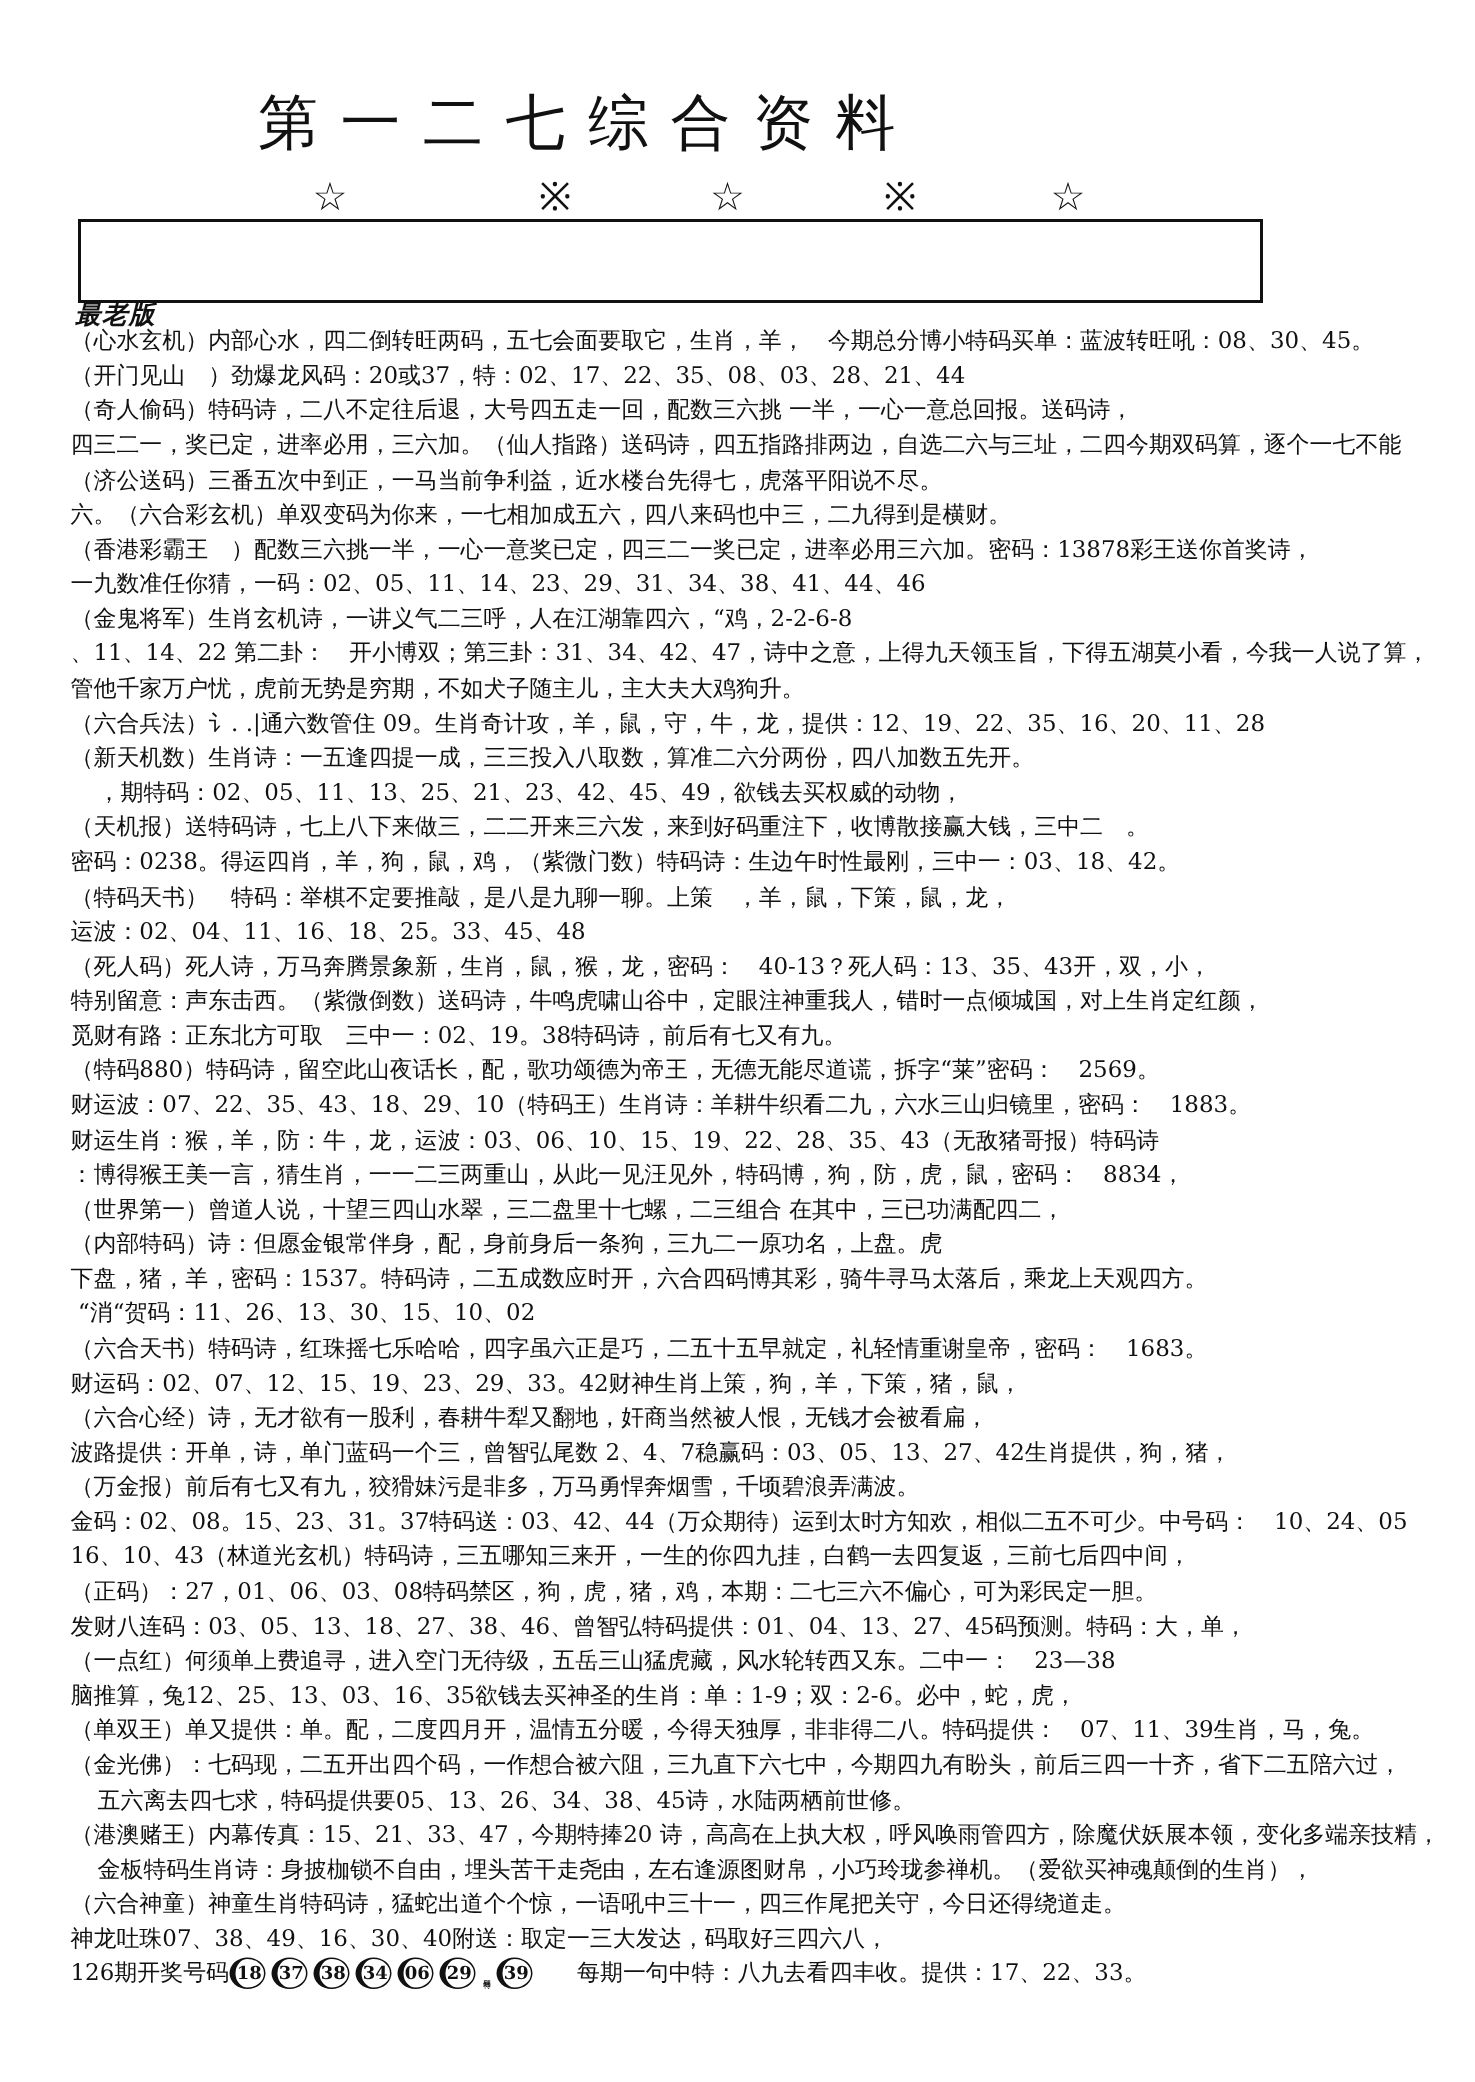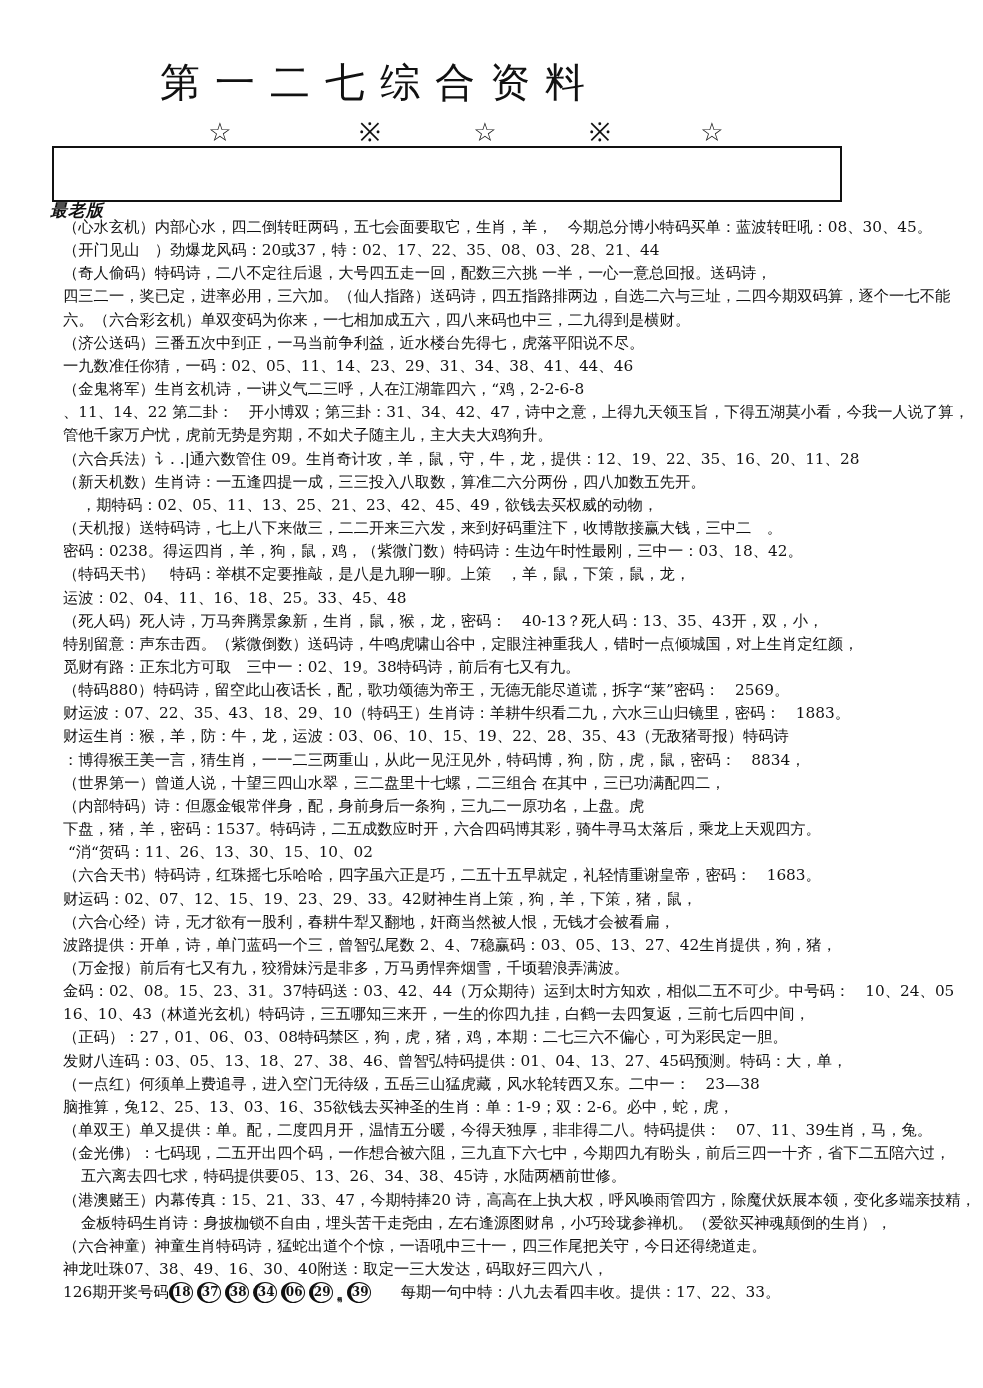--- a/index.html
+++ b/index.html
@@ -1,40 +1,40 @@
 <!DOCTYPE html>
 <html><head>
   <meta charset="utf-8">
   <style>
     html, body { margin: 0; padding: 0; background: #ffffff; }
     body {
       width: 983px; height: 1388px; position: relative; overflow: hidden;
       font-family: "DejaVu Serif", "Liberation Serif", serif; color: #111;
     }
     .title {
-      position: absolute; left: 160px; top: 58px;
+      position: absolute; left: 172px; top: 58px;
       font-size: 40px; letter-spacing: 15px; font-weight: normal;
       white-space: nowrap; line-height: 48px;
     }
     .sym {
       position: absolute; top: 118px; font-size: 26px; line-height: 28px;
       width: 28px; text-align: center;
     }
     .sym.s0 { left: 206px; } .sym.s1 { left: 356px; } .sym.s2 { left: 471px; }
     .sym.s3 { left: 586px; } .sym.s4 { left: 698px; }
     .banner-box {
       position: absolute; left: 52px; top: 146px; width: 786px; height: 52px;
       border: 2px solid #111; background: #fff;
     }
     .edition {
       position: absolute; left: 50px; top: 200px; font-size: 17px; font-weight: bold;
       font-style: italic; line-height: 20px; letter-spacing: 1px;
     }
     .body-text {
-      position: absolute; left: 63px; top: 216px; right: 0;
+      position: absolute; left: 47px; top: 216px; right: 0;
       font-size: 15.3px; line-height: 23.17px;
     }
     .line { white-space: nowrap; height: 23.17px; }
     .ind1 { padding-left: 18px; }
     .ind0 { padding-left: 5px; }
     .draw-line { display: flex; align-items: center; white-space: nowrap; height: 23.17px; }
     .draw-label { }
     .balls { display: flex; align-items: center; gap: 4px; margin-right: 30px; }
     .ball {
       width: 19px; height: 19px; border-radius: 50%;
@@ -60,22 +60,23 @@
 
 <div class="banner-box"></div>
 
 <div class="edition">最老版</div>
 
 <div class="body-text">
   <div class="line">（心水玄机）内部心水，四二倒转旺两码，五七会面要取它，生肖，羊，　今期总分博小特码买单：蓝波转旺吼：08、30、45。</div>
   <div class="line">（开门见山　）劲爆龙风码：20或37，特：02、17、22、35、08、03、28、21、44</div>
   <div class="line">（奇人偷码）特码诗，二八不定往后退，大号四五走一回，配数三六挑 一半，一心一意总回报。送码诗，</div>
   <div class="line">四三二一，奖已定，进率必用，三六加。（仙人指路）送码诗，四五指路排两边，自选二六与三址，二四今期双码算，逐个一七不能</div>
+  <div class="line">（济公送码）三番五次中到正，一马当前争利益，近水楼台先得七，虎落平阳说不尽。</div>
   <div class="line">六。（六合彩玄机）单双变码为你来，一七相加成五六，四八来码也中三，二九得到是横财。</div>
-  <div class="line">（济公送码）三番五次中到正，一马当前争利益，近水楼台先得七，虎落平阳说不尽。</div>
+  <div class="line">（香港彩霸王　）配数三六挑一半，一心一意奖已定，四三二一奖已定，进率必用三六加。密码：13878彩王送你首奖诗，</div>
   <div class="line">一九数准任你猜，一码：02、05、11、14、23、29、31、34、38、41、44、46</div>
   <div class="line">（金鬼将军）生肖玄机诗，一讲义气二三呼，人在江湖靠四六，“鸡，2-2-6-8</div>
   <div class="line">、11、14、22 第二卦：　开小博双；第三卦：31、34、42、47，诗中之意，上得九天领玉旨，下得五湖莫小看，今我一人说了算，</div>
   <div class="line">管他千家万户忧，虎前无势是穷期，不如犬子随主儿，主大夫大鸡狗升。</div>
   <div class="line">（六合兵法）讠. .|通六数管住 09。生肖奇计攻，羊，鼠，守，牛，龙，提供：12、19、22、35、16、20、11、28</div>
   <div class="line">（新天机数）生肖诗：一五逢四提一成，三三投入八取数，算准二六分两份，四八加数五先开。</div>
   <div class="line ind1">，期特码：02、05、11、13、25、21、23、42、45、49，欲钱去买权威的动物，</div>
   <div class="line">（天机报）送特码诗，七上八下来做三，二二开来三六发，来到好码重注下，收博散接赢大钱，三中二　。</div>
   <div class="line">密码：0238。得运四肖，羊，狗，鼠，鸡，（紫微门数）特码诗：生边午时性最刚，三中一：03、18、42。</div>
   <div class="line">（特码天书）　特码：举棋不定要推敲，是八是九聊一聊。上策　，羊，鼠，下策，鼠，龙，</div>

